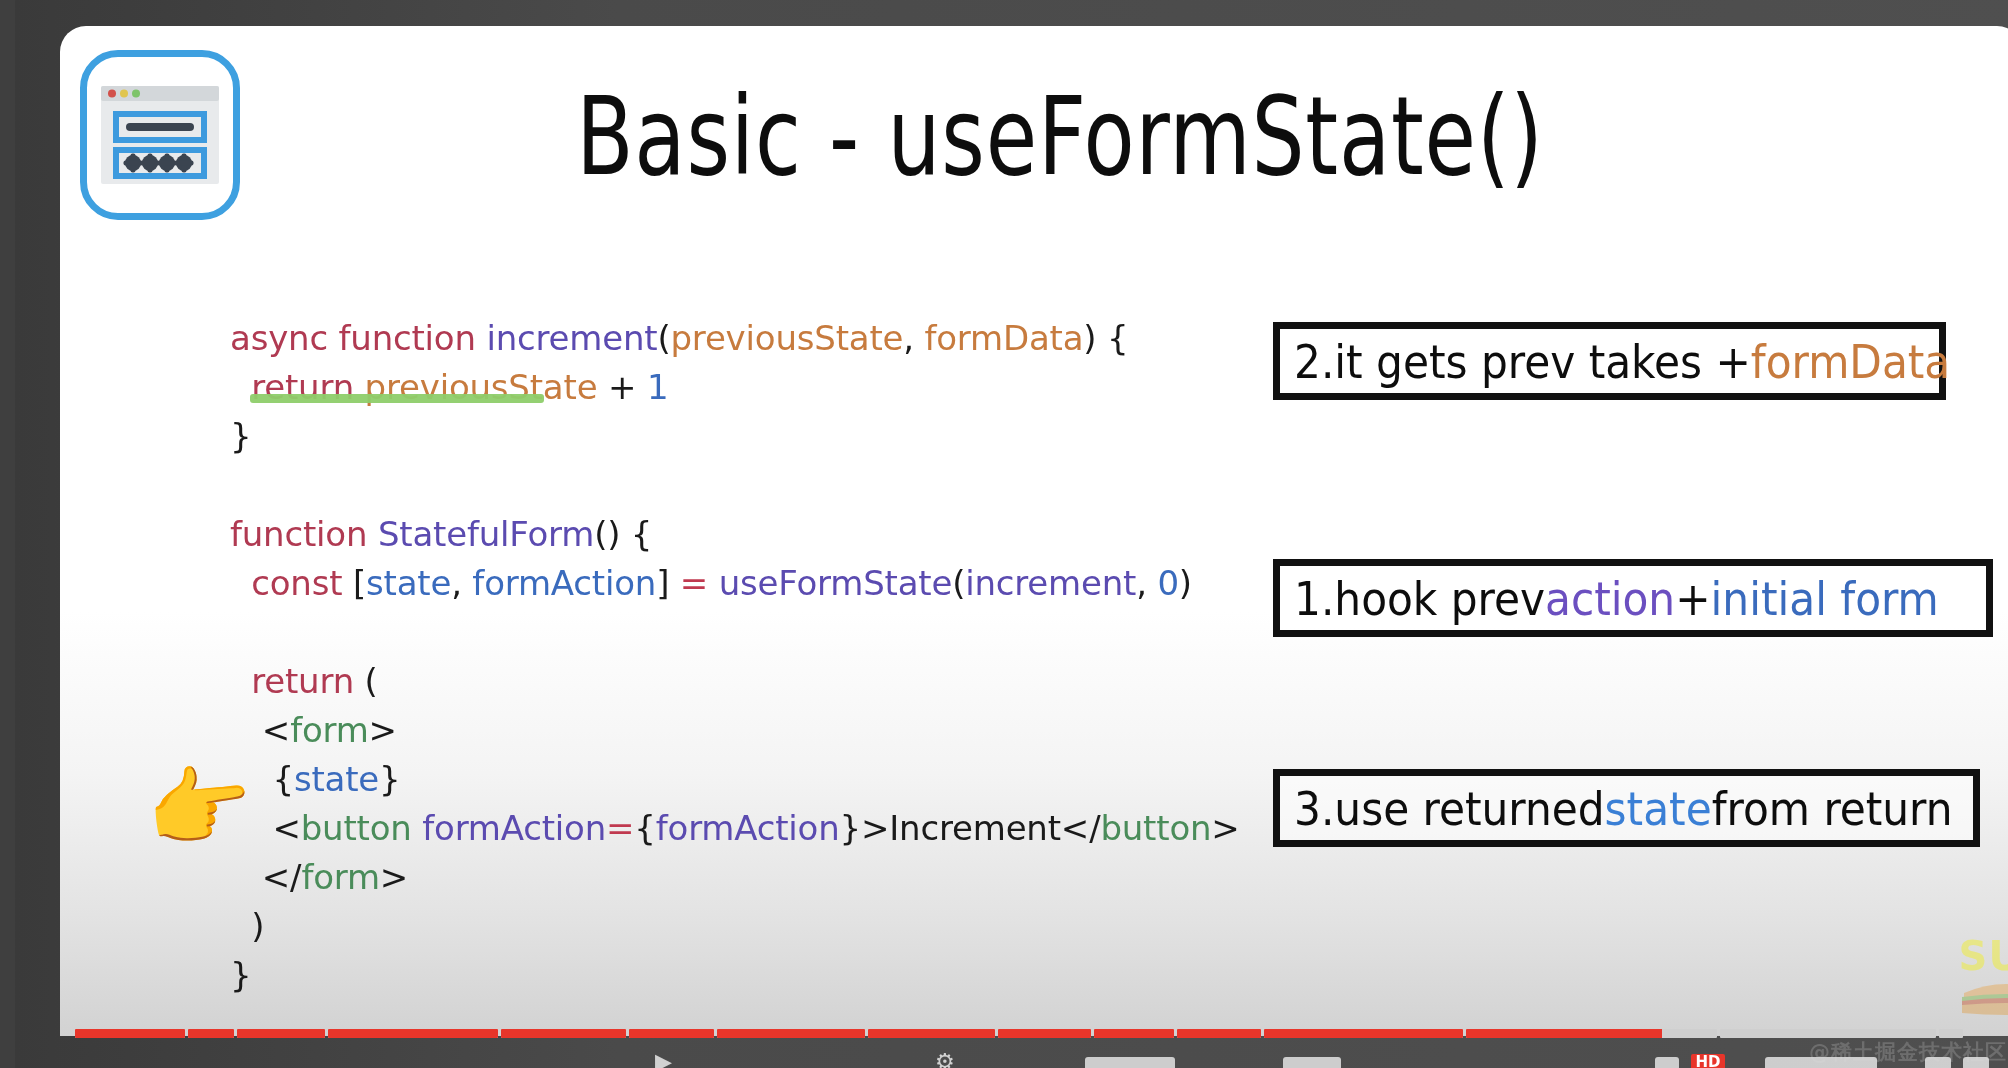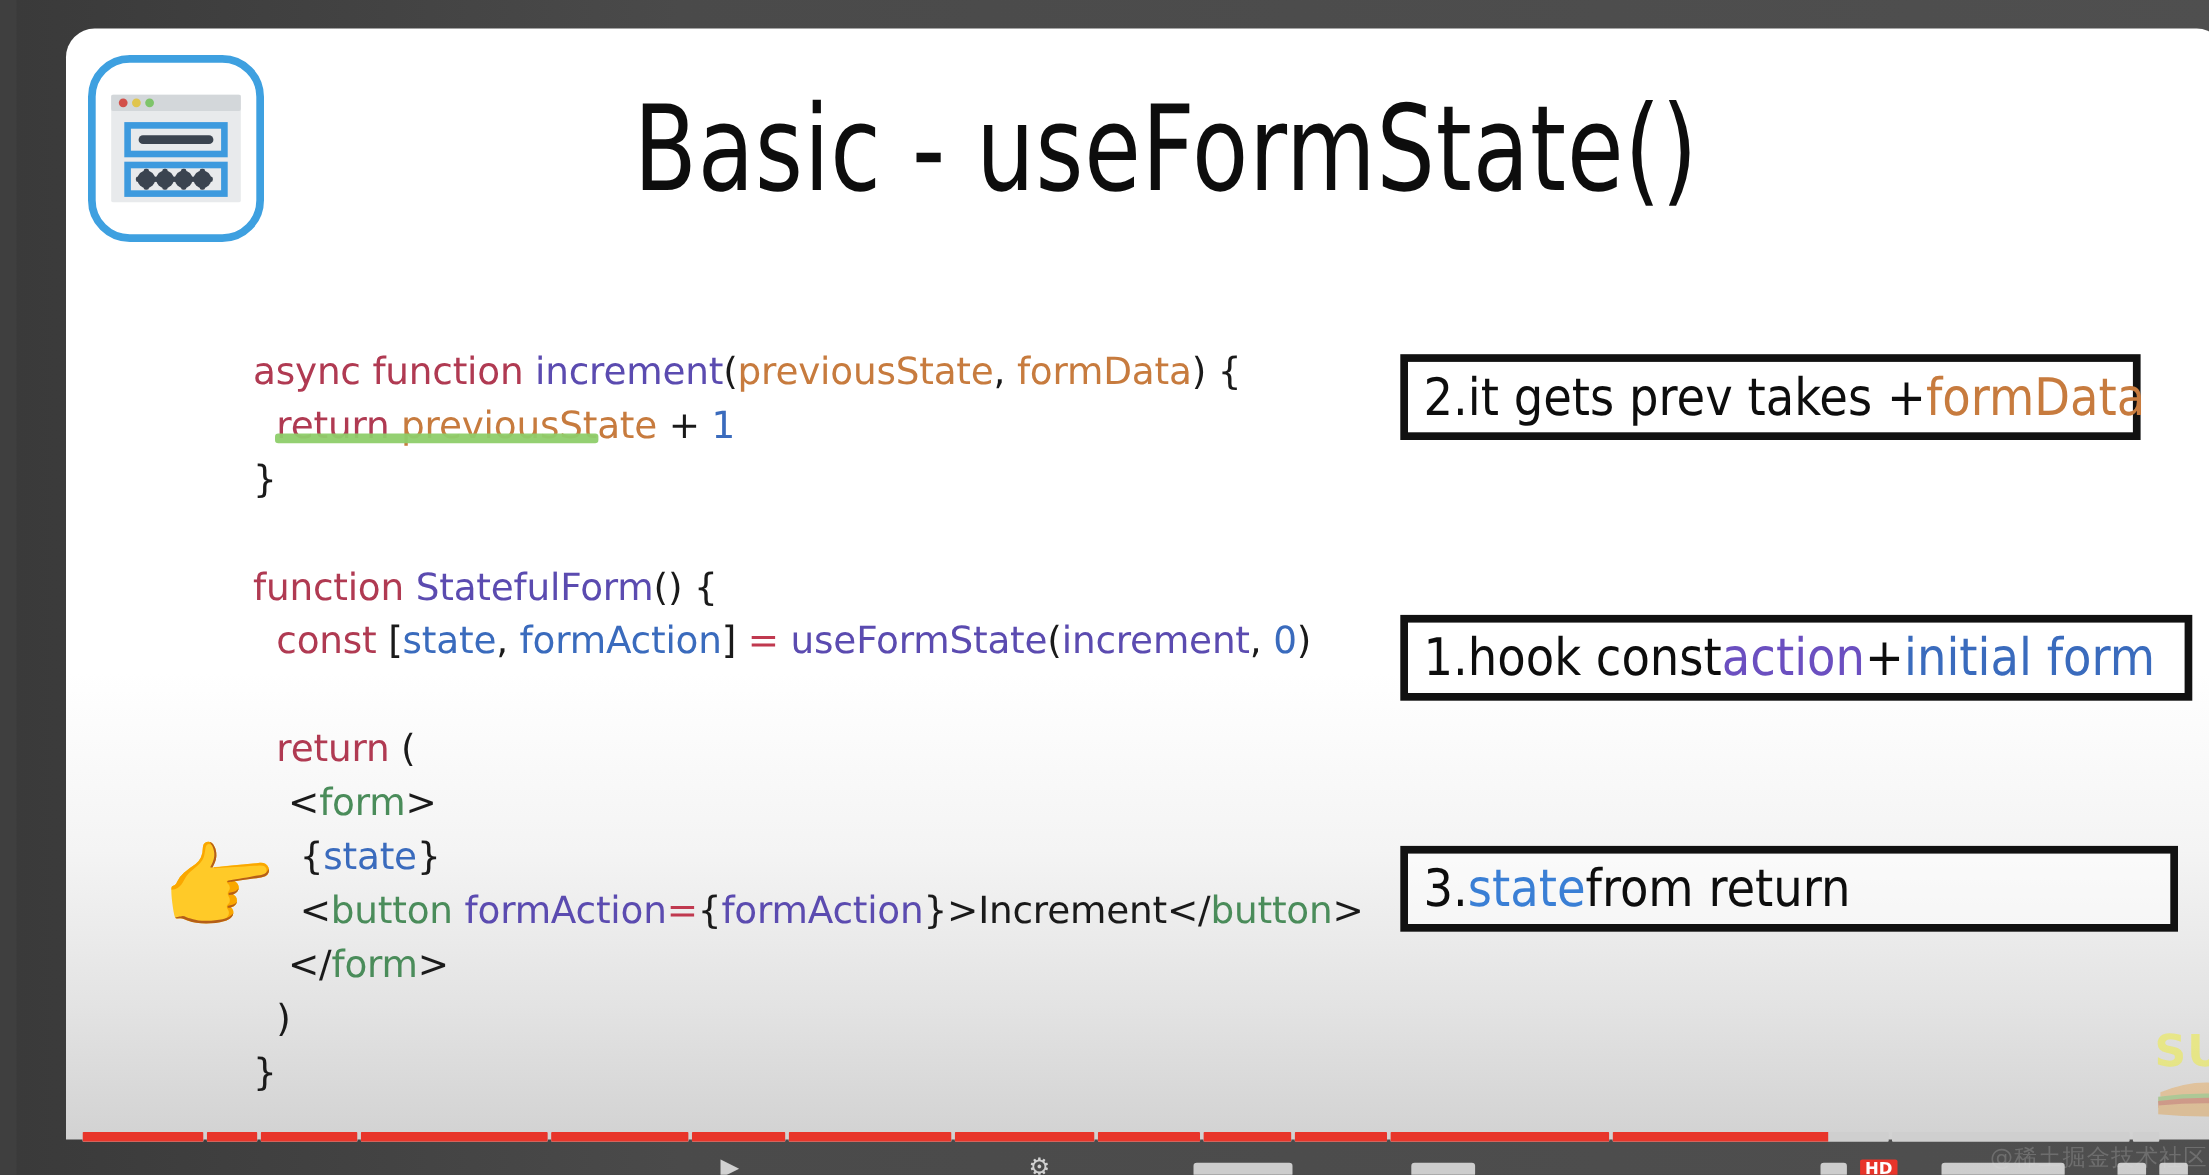--- a/index.html
+++ b/index.html
@@ -191,20 +191,21 @@
 
   #player-watermark {
     position: absolute;
     right: 16px;
     top: 22px;
     font-family: "DejaVu Sans", sans-serif;
     font-size: 21px;
     color: rgba(120,120,120,0.75);
     letter-spacing: 1px;
     white-space: nowrap;
+    font-weight: bold;
   }
 
   #player-controls {
     position: absolute;
     left: 0;
     bottom: -2px;
     width: 2008px;
     height: 16px;
   }
   .ctrl {
@@ -280,27 +281,28 @@
 
     <div id="pointer-hand">👉</div>
 
     <div class="callout" id="callout-2">
         <span>2.</span>
         <span class=""> it gets prev takes + </span>
         <span class="hl-orange">formData</span>
       </div>
     <div class="callout" id="callout-1">
         <span>1.</span>
-        <span class=""> hook const </span>
+        <span class=""> hook prev </span>
         <span class="hl-purple">action</span>
         <span class=""> + </span>
         <span class="hl-blue">initial form</span>
       </div>
     <div class="callout" id="callout-3">
         <span>3.</span>
+        <span class=""> use returned </span>
         <span class="hl-state">state</span>
         <span class=""> from return</span>
       </div>
 
     <div id="sub-watermark">
       <div class="sub-text">SUB</div>
       <svg width="96" height="40" viewBox="0 0 96 40" style="position:absolute;left:0;top:46px;">
         <path d="M6 16 Q48 -2 90 16 L90 20 L6 20 Z" fill="#e8a752"></path>
         <path d="M4 20 Q48 14 92 20 L92 26 Q48 32 4 26 Z" fill="#7ab648"></path>
         <path d="M4 24 Q48 18 92 24 L92 30 Q48 36 4 30 Z" fill="#c4512c"></path>

